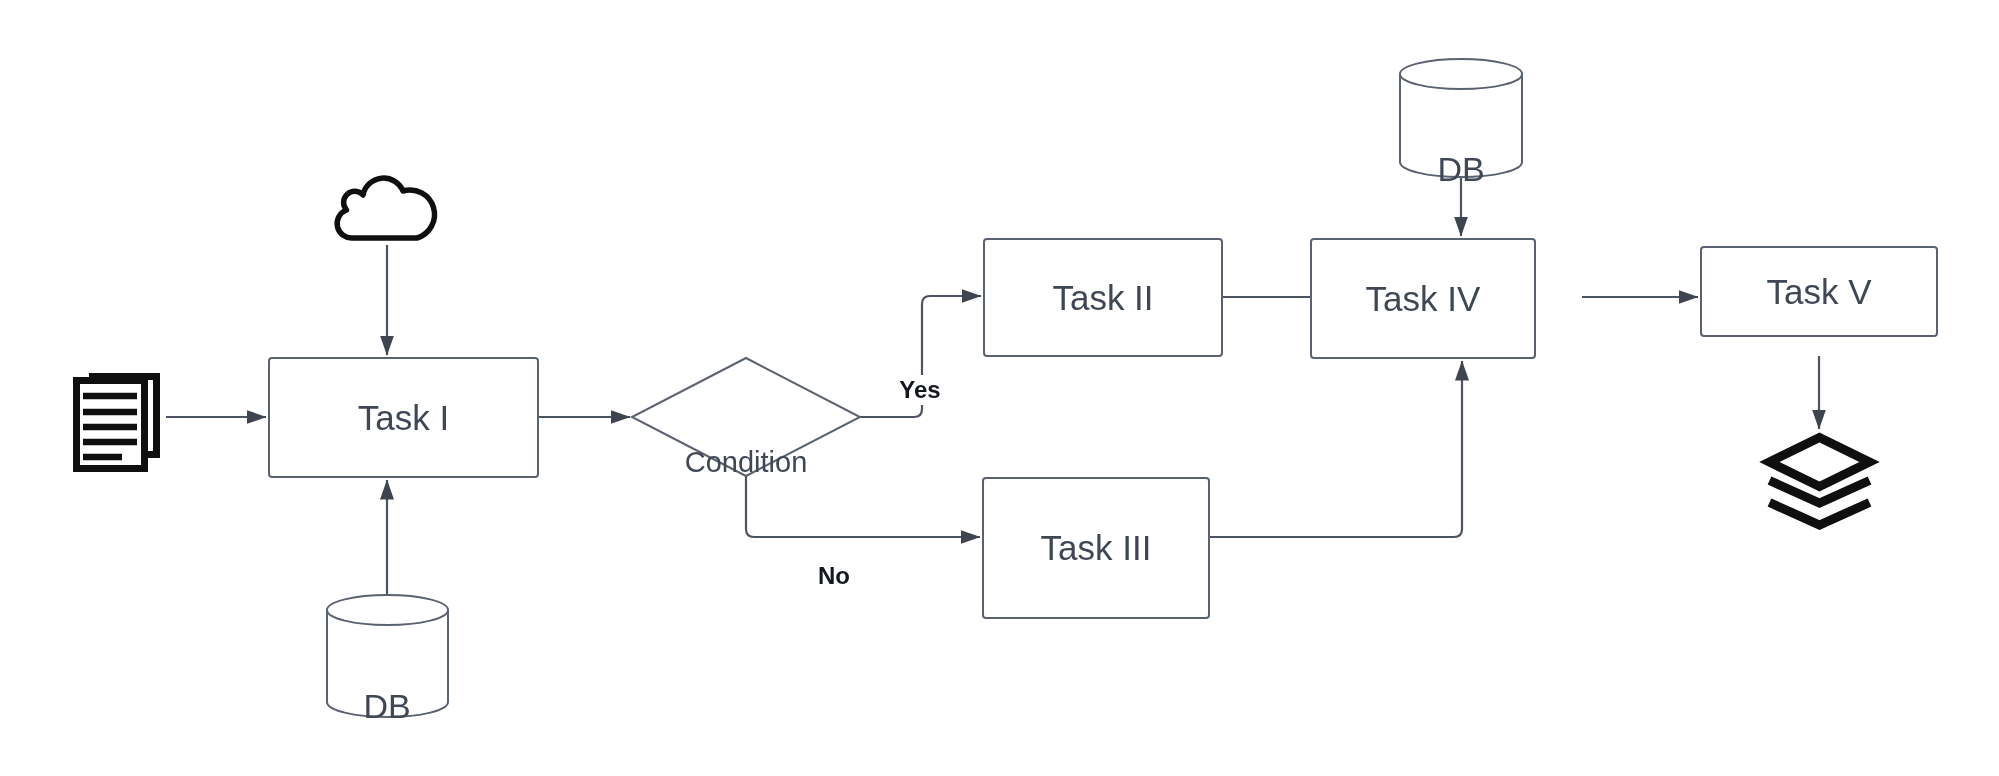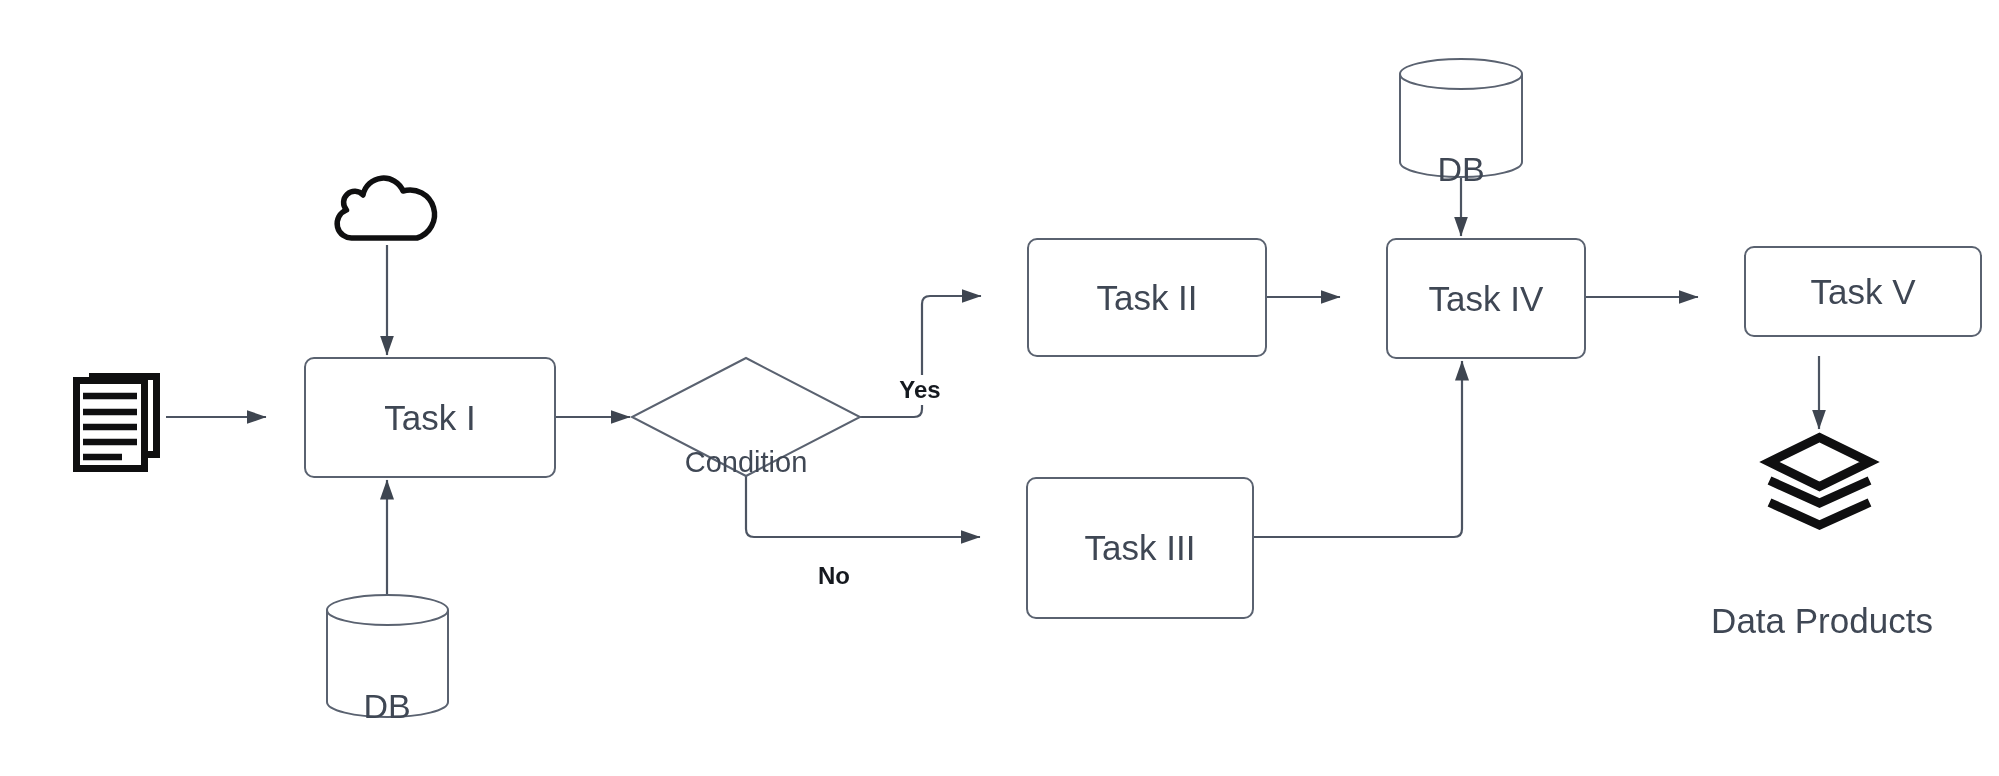--- a/index.html
+++ b/index.html
@@ -12,25 +12,24 @@
   }
   .layer{position:absolute;left:0;top:0;}
   .conn{fill:none;stroke:var(--connector,#4c5462);stroke-width:2.2px;}
   .shape{fill:var(--node-fill,#ffffff);stroke:var(--node-border,#5a6270);stroke-width:2px;}
   .shape-line{fill:none;stroke:var(--node-border,#5a6270);stroke-width:2px;}
   #arrowhead-path{fill:var(--arrowhead,#3e4550);}
   .node{
     position:absolute;box-sizing:border-box;
     background:var(--node-fill,#ffffff);
     border:2px solid var(--node-border,#5a6270);
-    border-radius:10px;
+    border-radius:4px;
     display:flex;align-items:center;justify-content:center;
     color:var(--node-text,#3f4754);
     font-size:35px;
-    margin-left:44px;
   }
   .float-label{
     position:absolute;transform:translate(-50%,-50%);
     color:var(--node-text,#3f4754);
     white-space:nowrap;line-height:1;margin-top:45px;
   }
   .edge-label{
     position:absolute;transform:translate(-50%,-50%);
     font-weight:bold;font-size:24px;line-height:1;
     color:var(--edge-label-text,#15191f);
@@ -86,37 +85,36 @@
       <path d="M 20,62 A 14.5,14.5 0 0 1 13.5,34 A 10.5,10.5 0 0 1 30,19 A 21,21 0 0 1 70,15 A 16,16 0 0 1 84,62 Z" fill="#ffffff" stroke="#0f0f10" stroke-width="5.5" stroke-linejoin="round"></path>
     </g>
 
     <g transform="translate(1765,433)" stroke="#0f0f10" fill="none" stroke-width="9">
       <polygon points="54.5,4.5 104.5,29 54.5,53.5 4.5,29" fill="#ffffff"></polygon>
       <path d="M 4.5,47.5 L 54.5,70 L 104.5,47.5"></path>
       <path d="M 4.5,69.5 L 54.5,92 L 104.5,69.5"></path>
     </g>
   </svg>
 
-  <div class="node" style="left:260px;top:357px;width:252px;height:121px">
+  <div class="node" style="left:268px;top:357px;width:271px;height:121px">
     <span>Task I</span>
   </div>
   <div class="node" style="left:983px;top:238px;width:240px;height:119px">
     <span>Task II</span>
   </div>
   <div class="node" style="left:982px;top:477px;width:228px;height:142px">
     <span>Task III</span>
   </div>
-  <div class="node" style="left:1342px;top:238px;width:200px;height:121px">
+  <div class="node" style="left:1310px;top:238px;width:226px;height:121px">
     <span>Task IV</span>
   </div>
   <div class="node" style="left:1700px;top:246px;width:238px;height:91px">
     <span>Task V</span>
   </div>
 
   <div class="float-label" style="left:746px;top:417px;font-size:29px">Condition</div>
   <div class="float-label" style="left:387px;top:661px;font-size:34px">DB</div>
   <div class="float-label" style="left:1461px;top:124px;font-size:34px">DB</div>
-  <div class="float-label" style="left:1822px;top:575px;font-size:35px">Data Products</div>
 
   <div class="edge-label" style="left:920px;top:350px">Yes</div>
   <div class="edge-label" style="left:834px;top:536px">No</div>
 
 </div>
 
 </body></html>

